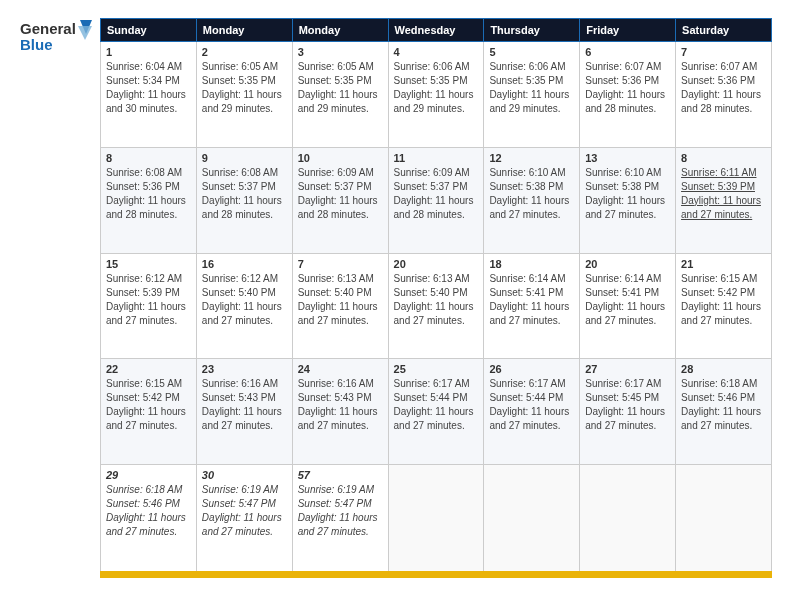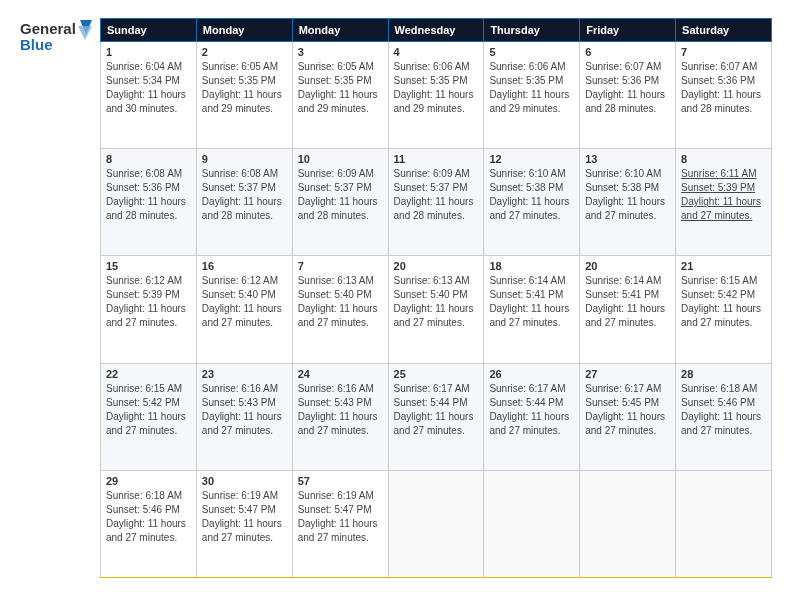--- a/index.html
+++ b/index.html
@@ -79,21 +79,22 @@
     }
     .day-info {
       font-size: 10px;
       color: #444;
       line-height: 1.4;
     }
     .empty-cell {
       background: #f9f9f9 !important;
     }
     .last-row td {
-      border-bottom: 1px solid #eab308;
+      border-bottom: 7px solid #eab308;
+      font-style: italic;
     }
   </style>
 </head>
 <body>
 
 <div class="page">
   <div class="header">
     <div class="logo">
       <svg class="logo-icon" viewBox="0 0 80 40" style="width: 80px; height: 40px;">
           <text x="0" y="16" font-size="15" font-weight="bold" fill="#333">General</text>

